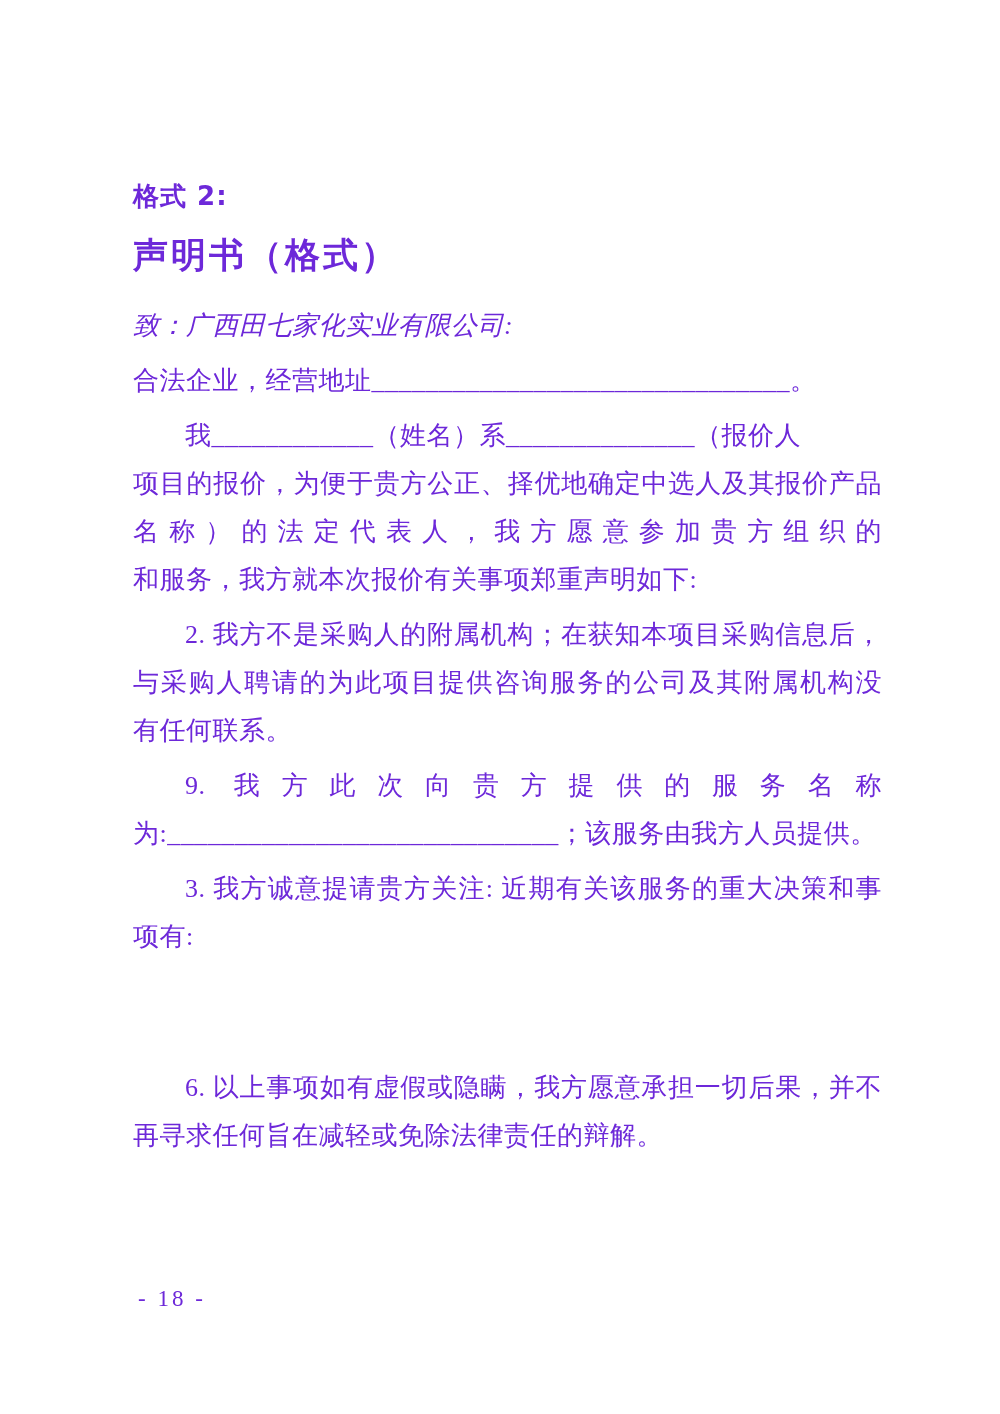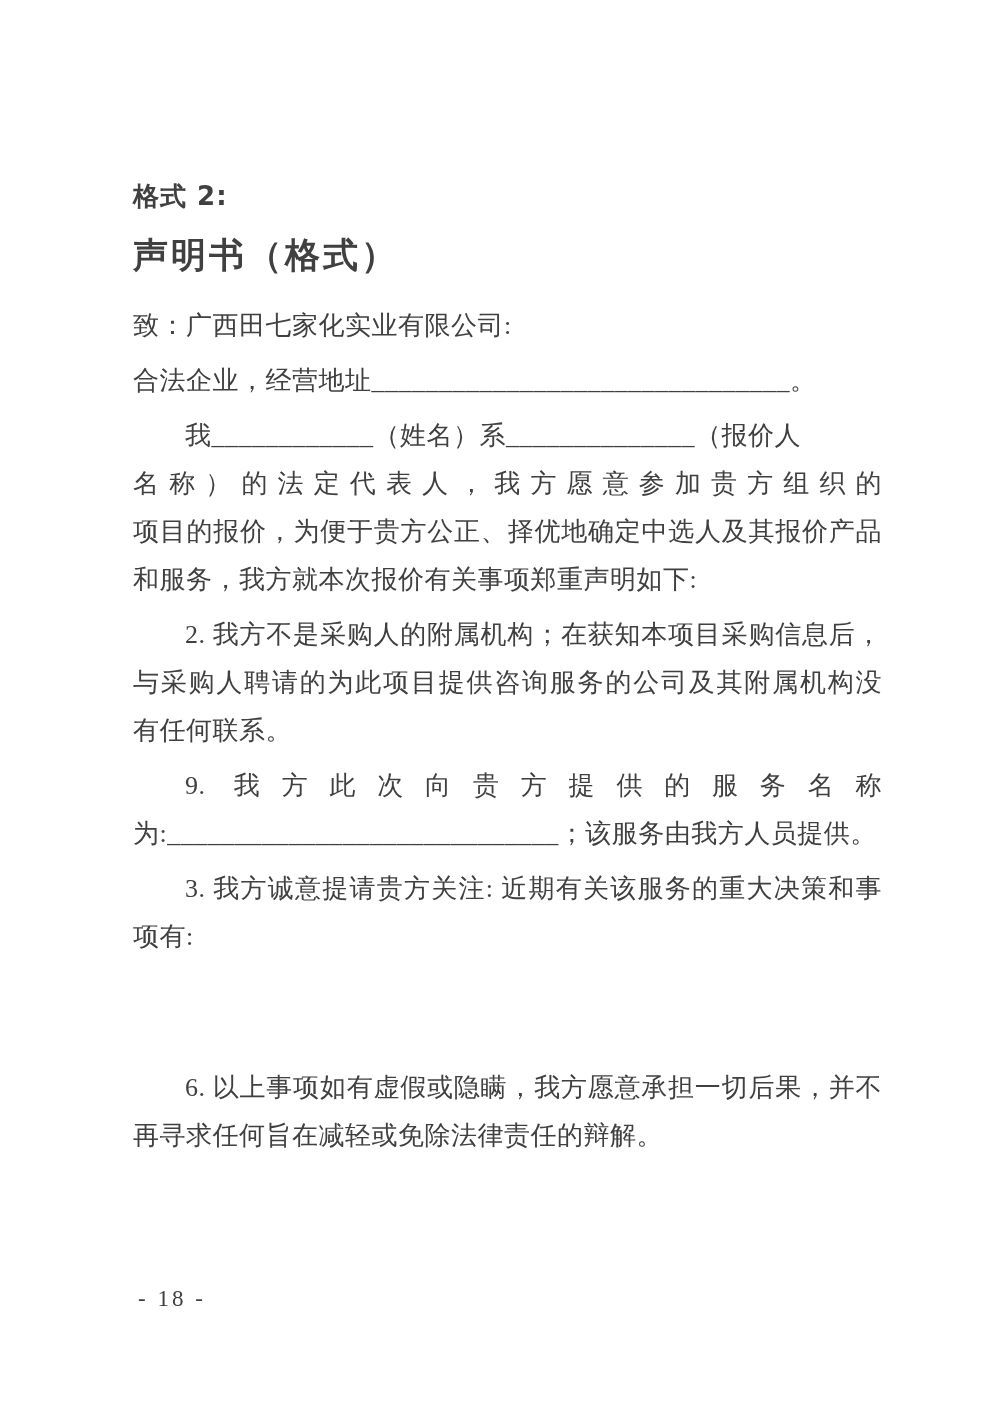--- a/index.html
+++ b/index.html
@@ -6,21 +6,21 @@
     margin: 0;
     padding: 0;
     background: #888;
   }
   .page {
     position: relative;
     width: 1000px;
     height: 1414px;
     margin: 0 auto;
     background: #ffffff;
-    color: #404040;
+    color: #6d28d9;
     font-family: "Liberation Serif", "DejaVu Serif", serif;
     overflow: hidden;
   }
   .content {
     padding: 180px 118px 0 133px;
   }
   .format-label {
     font-family: "DejaVu Sans", "Liberation Sans", sans-serif;
     font-size: 26px;
     font-weight: bold;
@@ -38,20 +38,21 @@
   .doc-body {
     margin-top: 24px;
     font-size: 26px;
     line-height: 48px;
   }
   .para {
     margin: 7px 0 0 0;
   }
   .para:first-child {
     margin-top: 0;
+    font-style: italic;
   }
   .para.gap {
     margin-top: 103px;
   }
   .line {
     white-space: nowrap;
     letter-spacing: 0.5px;
   }
   .line.indent {
     padding-left: 52px;
@@ -79,22 +80,22 @@
     <h1 class="doc-title">声明书（格式）</h1>
     <div class="doc-body" id="doc-body">
         <div class="para">
           <div class="line">致：广西田七家化实业有限公司:</div>
         </div>
         <div class="para">
           <div class="line">合法企业，经营地址_______________________________。</div>
         </div>
         <div class="para">
           <div class="line indent">我____________（姓名）系______________（报价人</div>
+          <div class="line fill">项目的报价，为便于贵方公正、择优地确定中选人及其报价产品</div>
           <div class="line fill">名称）的法定代表人，我方愿意参加贵方组织的</div>
-          <div class="line fill">项目的报价，为便于贵方公正、择优地确定中选人及其报价产品</div>
           <div class="line">和服务，我方就本次报价有关事项郑重声明如下:</div>
         </div>
         <div class="para">
           <div class="line indent fill">2. 我方不是采购人的附属机构；在获知本项目采购信息后，</div>
           <div class="line fill">与采购人聘请的为此项目提供咨询服务的公司及其附属机构没</div>
           <div class="line">有任何联系。</div>
         </div>
         <div class="para">
           <div class="line indent fill">9. 我方此次向贵方提供的服务名称</div>
           <div class="line">为:_____________________________；该服务由我方人员提供。</div>

